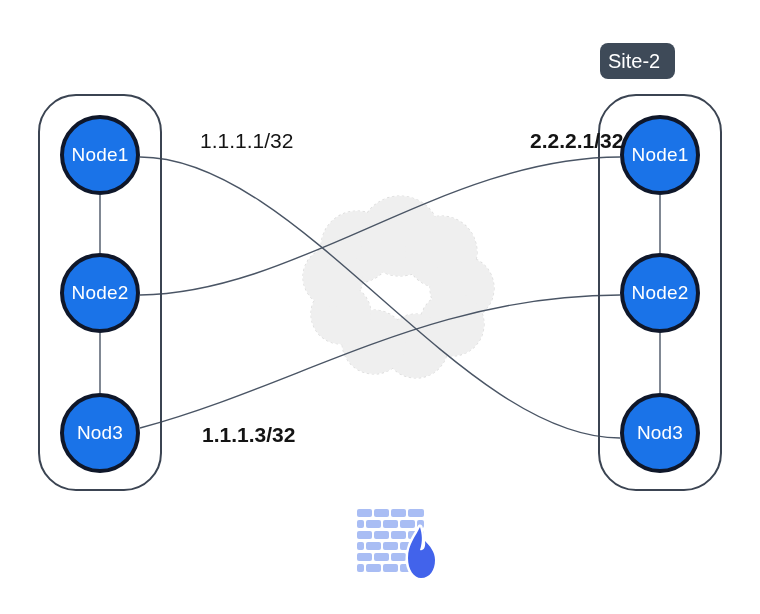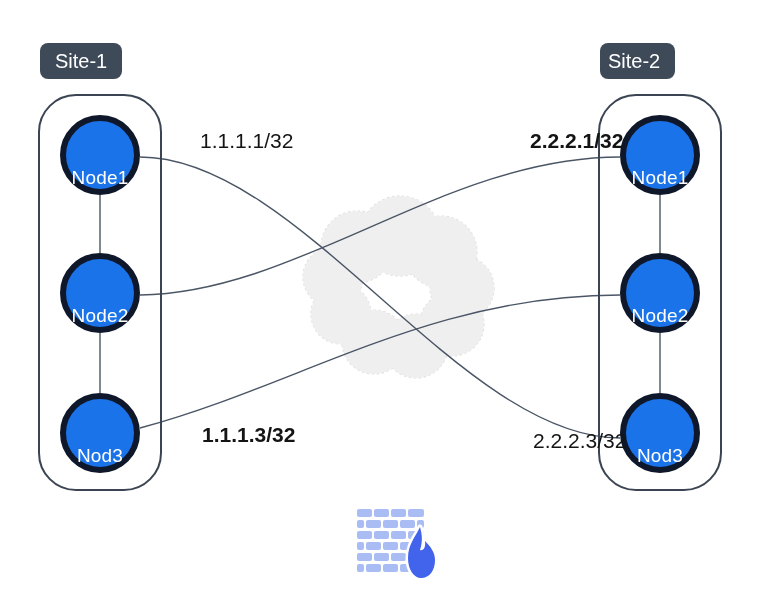--- a/index.html
+++ b/index.html
@@ -17,22 +17,22 @@
   .badge-s2{left:600px;top:43px;padding-left:8px;}
   .site-box{
     position:absolute;width:124px;height:397px;top:94px;
     border:2px solid #3b4452;border-radius:38px;background:transparent;
     box-sizing:border-box;
   }
   .box-s1{left:38px;}
   .box-s2{left:598px;}
   .node{
     position:absolute;width:80px;height:80px;border-radius:50%;
-    background:#1a73e8;border:6px solid #0f172a;box-sizing:border-box;
-    display:flex;align-items:flex-end;justify-content:center;
+    background:#1a73e8;border:4px solid #0f172a;box-sizing:border-box;
+    display:flex;align-items:center;justify-content:center;
     color:#ffffff;font-size:19px;letter-spacing:0.2px;
   }
   .n-l1{left:60px;top:115px;} .n-l2{left:60px;top:253px;} .n-l3{left:60px;top:393px;}
   .n-r1{left:620px;top:115px;} .n-r2{left:620px;top:253px;} .n-r3{left:620px;top:393px;}
   .ip-label{
     position:absolute;font-size:21px;color:#141414;white-space:nowrap;margin-left:33px;
   }
   .ip-l1{left:167px;top:129px;} .ip-l2{left:167px;top:257px;} .ip-l3{left:169px;top:423px;font-weight:bold;}
   .ip-r1{left:497px;top:129px;font-weight:bold;} .ip-r2{left:500px;top:267px;} .ip-r3{left:500px;top:429px;}
 </style>
@@ -114,23 +114,20 @@
       <g transform="translate(403,527)">
         <path d="M17,0 C13,9 5,17 5,31 C5,43 11,51 18,51 C27,51 32,43 32,33 C32,25 27,19 22,14 C23,21 20,24 17,23 C20,14 19,7 17,0 Z" fill="#ffffff" stroke="#ffffff" stroke-width="5" stroke-linejoin="round"></path>
         <path d="M17,0 C13,9 5,17 5,31 C5,43 11,51 18,51 C27,51 32,43 32,33 C32,25 27,19 22,14 C23,21 20,24 17,23 C20,14 19,7 17,0 Z" fill="#4263eb"></path>
       </g>
     </g>
   </svg>
 
   <div class="site-box box-s1"></div>
   <div class="site-box box-s2"></div>
 
-  <div class="site-badge badge-s1">
-    <span>Site-1</span>
-  </div>
   <div class="site-badge badge-s2">
     <span>Site-2</span>
   </div>
 
   <div class="node n-l1">
     <span>Node1</span>
   </div>
   <div class="node n-l2">
     <span>Node2</span>
   </div>
@@ -144,15 +141,14 @@
   <div class="node n-r2">
     <span>Node2</span>
   </div>
   <div class="node n-r3">
     <span>Nod3</span>
   </div>
 
   <div class="ip-label ip-l1">1.1.1.1/32</div>
   <div class="ip-label ip-l3">1.1.1.3/32</div>
   <div class="ip-label ip-r1">2.2.2.1/32</div>
-  <div class="ip-label ip-r3">2.2.2.3/32</div>
 
 </div>
 
 </body></html>

